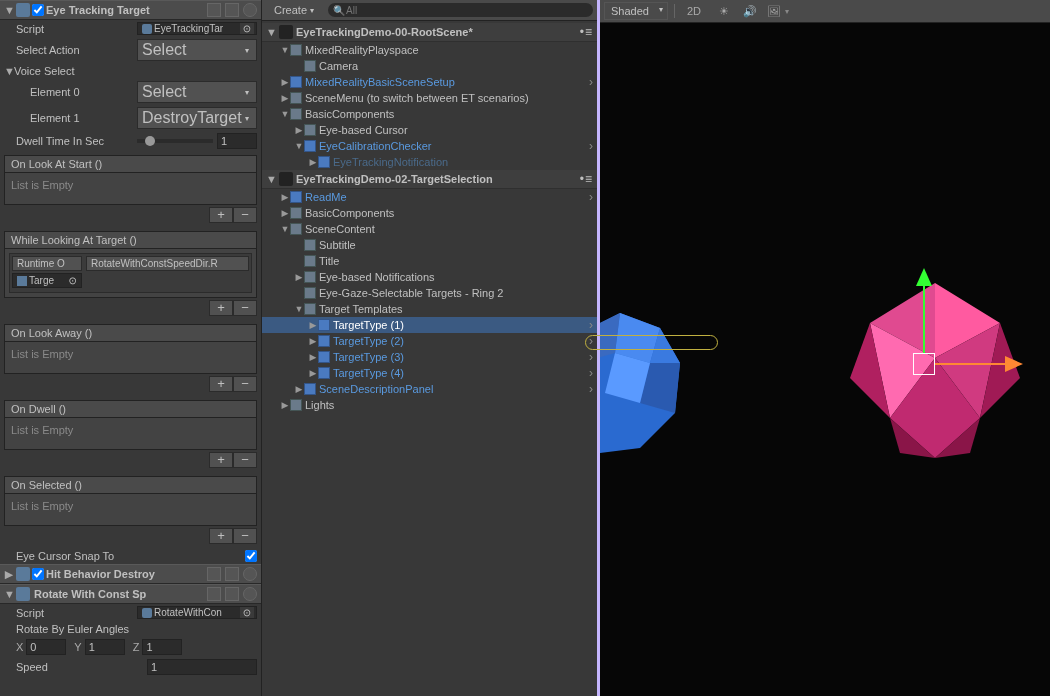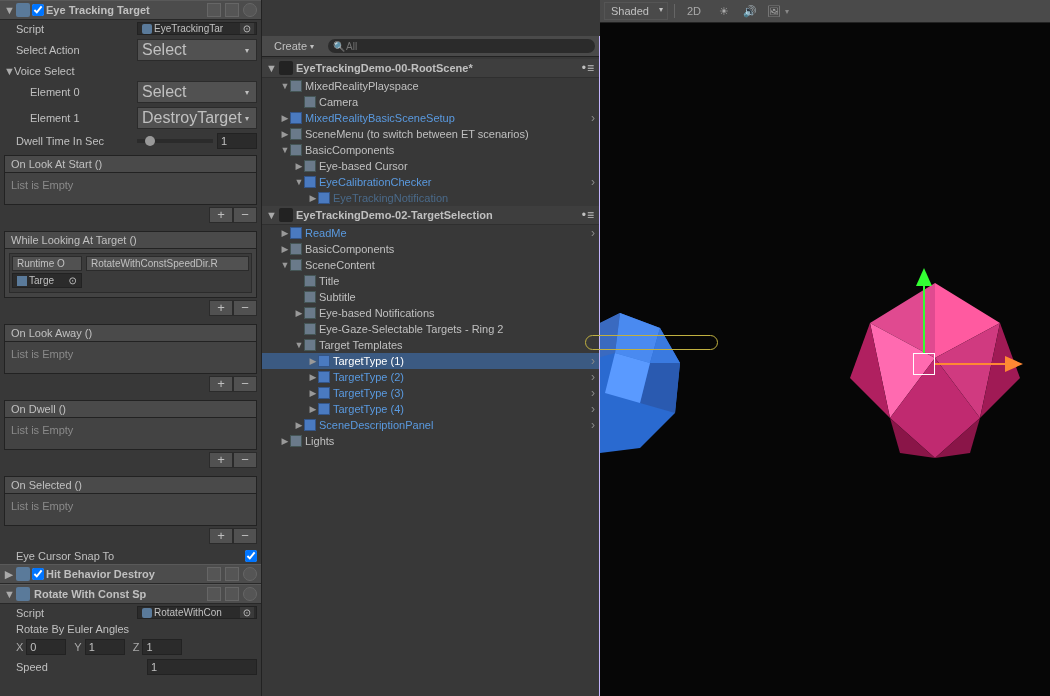--- a/index.html
+++ b/index.html
@@ -38,21 +38,21 @@
 .evt-obj { background:#2b2b2b; border:1px solid #222; padding:1px 4px; font-size:10px; flex:1; display:flex; align-items:center; gap:2px; }
 .evt-cube { width:10px; height:10px; background:#5a7a9a; }
 .evt-btns { display:flex; justify-content:flex-end; gap:0; padding:2px 4px 4px; }
 .pm-btn { width:24px; height:16px; background:#515151; border:1px solid #2b2b2b; text-align:center; line-height:13px; cursor:pointer; font-size:13px; }
 .xyz-row { display:flex; align-items:center; padding:2px 4px 2px 16px; gap:8px; }
 .xyz { display:flex; align-items:center; gap:3px; }
 .xyz .lbl { color:#aaa; }
 .xyz input { width:40px; background:#2b2b2b; border:1px solid #222; color:#c0c0c0; padding:1px 3px; font-size:11px; }
 
 
-.hierarchy { width:338px; background:#383838; border-right:1px solid #c4b5fd; display:flex; flex-direction:column;margin-top:36px; }
+.hierarchy { width:338px; background:#383838; border-right:3px solid #c4b5fd; display:flex; flex-direction:column; }
 .hier-top { display:flex; align-items:center; background:#4a4a4a; padding:2px 4px; border-bottom:1px solid #222; }
 .create-dd { background:#4a4a4a; padding:2px 8px; font-size:11px; cursor:pointer; display:flex; align-items:center; gap:3px; }
 .search { flex:1; display:flex; align-items:center; background:#2b2b2b; border-radius:8px; padding:1px 6px; margin-left:6px; }
 .search input { flex:1; background:transparent; border:none; color:#c0c0c0; font-size:10px; outline:none; }
 .mag { width:12px; height:12px; display:flex; align-items:center; justify-content:center; font-size:10px; }
 .tree { flex:1; overflow-y:auto; padding-top:2px; }
 .scene-hdr { display:flex; align-items:center; padding:2px 4px; background:#3e3e3e; border-bottom:1px solid #2f2f2f; }
 .scene-hdr .uni { width:14px; height:14px; background:#222; border-radius:2px; margin:0 3px; }
 .scene-hdr .name { font-weight:bold; }
 .scene-hdr .menu { margin-left:auto; font-size:12px; cursor:pointer; letter-spacing:1px; }
@@ -356,26 +356,26 @@
           <span class="name">BasicComponents</span>
         </div>
         <div class="node" style="padding-left: 18px;">
           <span class="fold">▼</span>
           <span class="cube"></span>
           <span class="name">SceneContent</span>
         </div>
         <div class="node" style="padding-left: 32px;">
           <span class="fold"></span>
           <span class="cube"></span>
+          <span class="name">Subtitle</span>
+        </div>
+        <div class="node" style="padding-left: 32px;">
+          <span class="fold"></span>
+          <span class="cube"></span>
           <span class="name">Title</span>
-        </div>
-        <div class="node" style="padding-left: 32px;">
-          <span class="fold"></span>
-          <span class="cube"></span>
-          <span class="name">Subtitle</span>
         </div>
         <div class="node" style="padding-left: 32px;">
           <span class="fold">▶</span>
           <span class="cube"></span>
           <span class="name">Eye-based Notifications</span>
         </div>
         <div class="node" style="padding-left: 32px;">
           <span class="fold"></span>
           <span class="cube"></span>
           <span class="name">Eye-Gaze-Selectable Targets - Ring 2</span>

